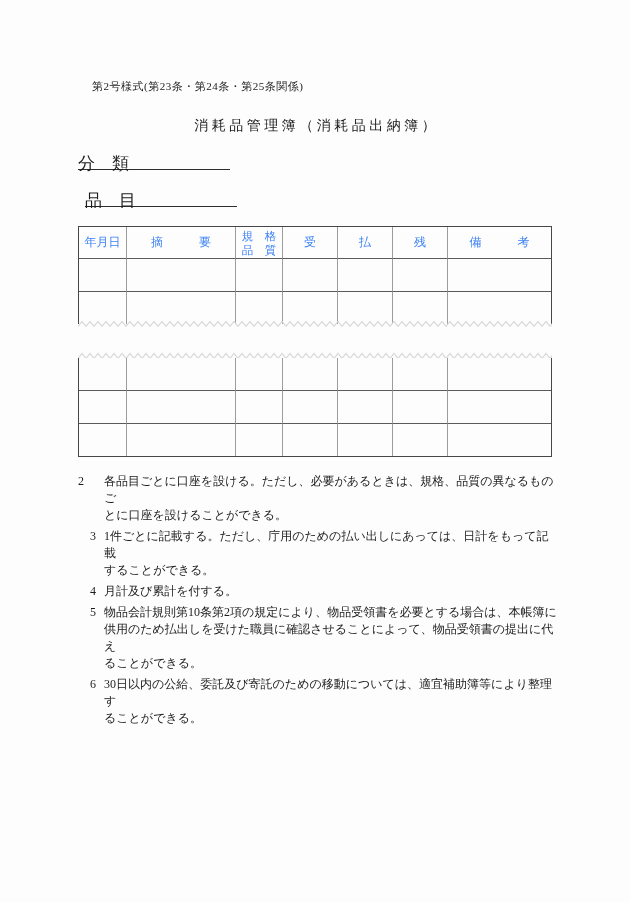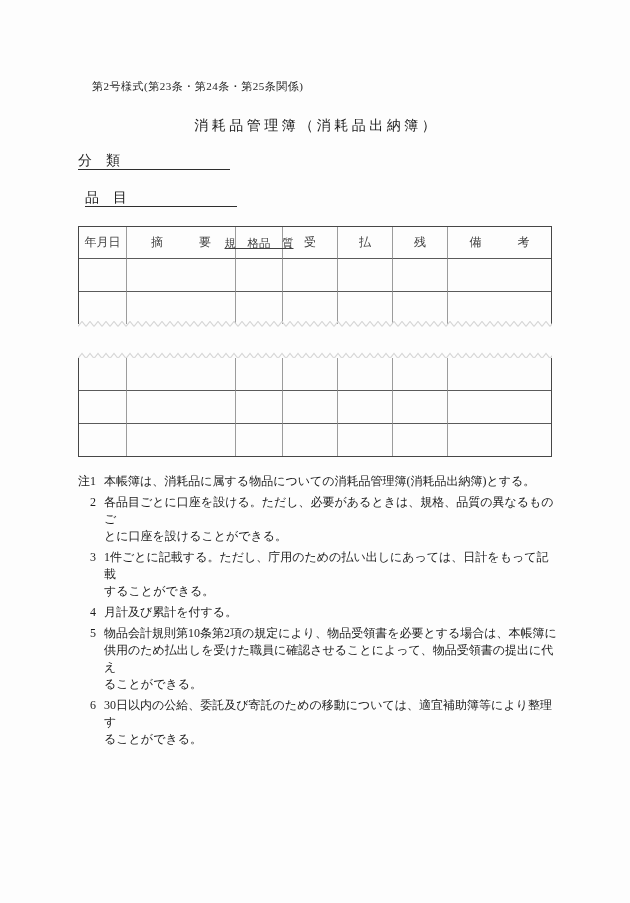--- a/index.html
+++ b/index.html
@@ -11,42 +11,42 @@
   .form-number {
     position:absolute; left:80px; top:79px;
     font-size:11px; letter-spacing:0.5px;margin-left:12px;
   }
   .doc-title {
     position:absolute; left:0; top:117px; width:630px;
     text-align:center; font-size:14px; letter-spacing:3.5px; text-indent:3.5px;
   }
   .field {
     position:absolute; height:17px; border-bottom:1px solid #2e2e2e;
-    font-size:14px;
+    font-size:17px;
   }
   .field-category { left:78px; top:152px; width:152px; }
   .field-item     { left:78px; top:189px; width:152px;margin-left:7px; }
   .field-unit     { left:253px; top:189px; width:140px; }
   .field-label { display:inline-block; }
 
   .tbl {
     position:absolute; left:78px; width:472px; display:grid;
     grid-template-columns:48px 109px 47px 55px 55px 55px 103px;
     background:#fdfdfd;
   }
   .tbl-upper { top:226px; grid-template-rows:32px 33px 32px; border:1px solid #474747; border-bottom:0; }
   .tbl-lower { top:358px; grid-template-rows:33px 33px 32px; border:1px solid #474747; border-top:0; }
   .cell { border-right:1px solid #9c9c9c; border-bottom:1px solid #5a5a5a; }
   .tbl > :nth-child(7n) { border-right:0; }
   .tbl > :nth-child(n+15) { border-bottom:0; }
   .hc {
     display:flex; align-items:center; justify-content:center;
-    font-size:12px; color:#404040; white-space:pre;
+    font-size:12px; color:#3b82f6; white-space:pre;
   }
-  .hc-spec { flex-direction:row; font-size:11.5px; line-height:14px;text-decoration:underline; }
+  .hc-spec { flex-direction:column; font-size:11.5px; line-height:14px; }
 
   .break-svg { position:absolute; left:78px; top:320px; }
 
   .notes {
     position:absolute; left:78px; top:473px; width:482px;
     font-size:12px; line-height:17px;
   }
   .note { position:relative; padding-left:26px; margin-bottom:4px; }
   .note-num { position:absolute; left:0; top:0; width:24px; box-sizing:border-box; }
   .note:not(:first-child) .note-num { padding-left:12px; }
@@ -128,24 +128,20 @@
     <div class="cell"></div>
     <div class="cell"></div>
     <div class="cell"></div>
     <div class="cell"></div>
     <div class="cell"></div>
     <div class="cell"></div>
   </div>
 
   <div class="notes">
     <div class="note">
-      <span class="note-num">注1</span>
-      <span class="note-text">本帳簿は、消耗品に属する物品についての消耗品管理簿(消耗品出納簿)とする。</span>
-    </div>
-    <div class="note">
       <span class="note-num">2</span>
       <span class="note-text">各品目ごとに口座を設ける。ただし、必要があるときは、規格、品質の異なるものご
 とに口座を設けることができる。</span>
     </div>
     <div class="note">
       <span class="note-num">3</span>
       <span class="note-text">1件ごとに記載する。ただし、庁用のための払い出しにあっては、日計をもって記載
 することができる。</span>
     </div>
     <div class="note">

